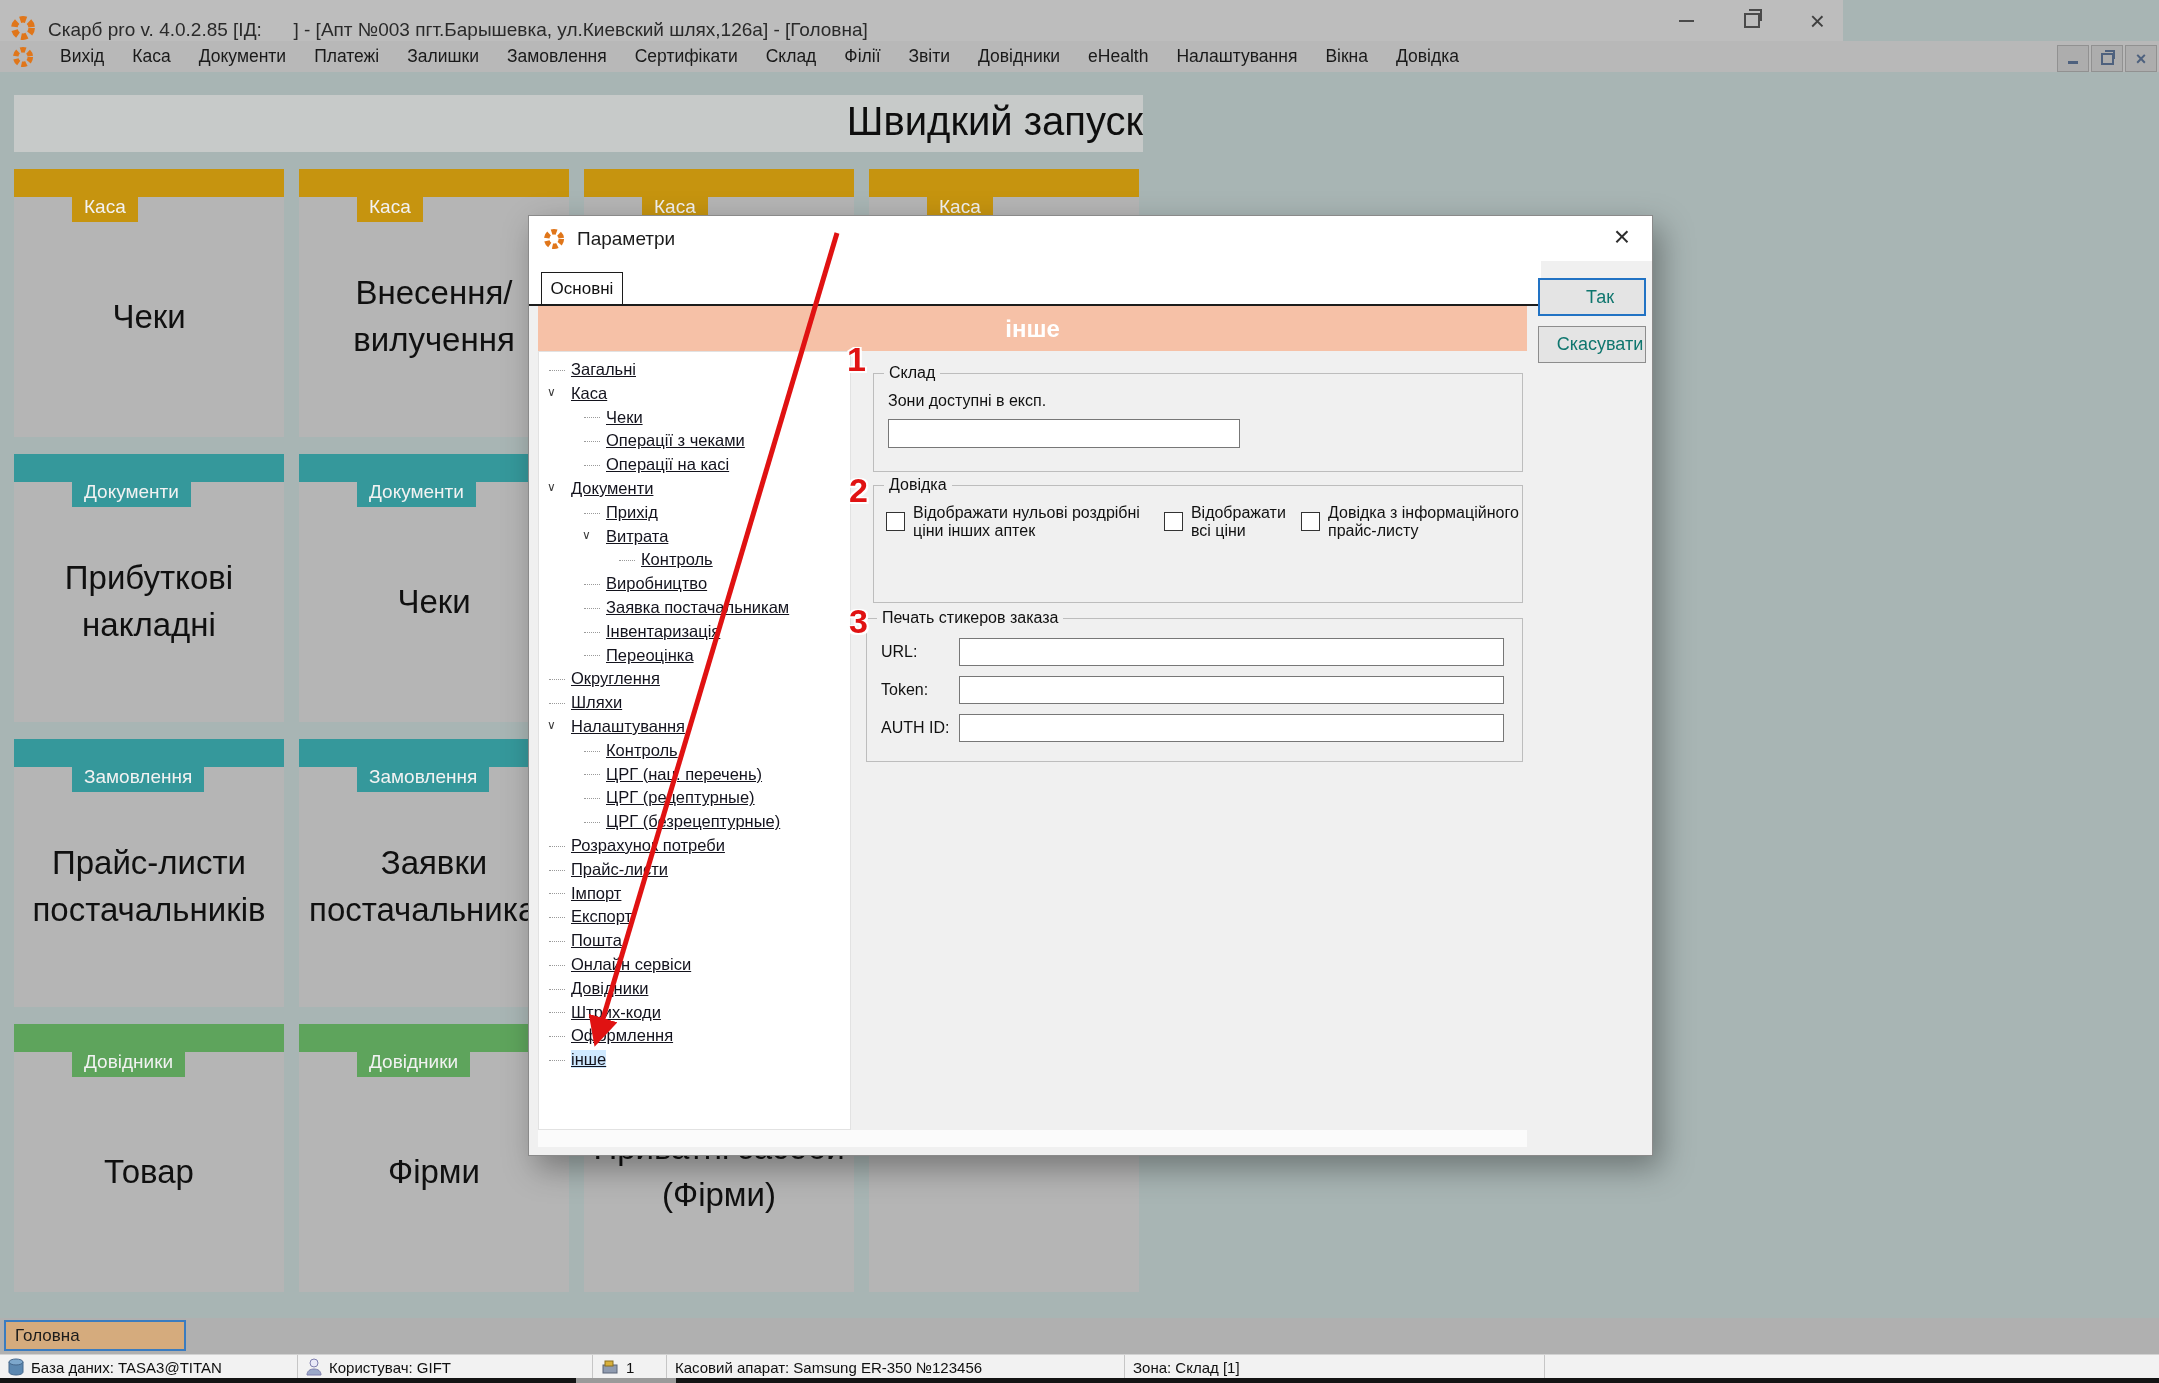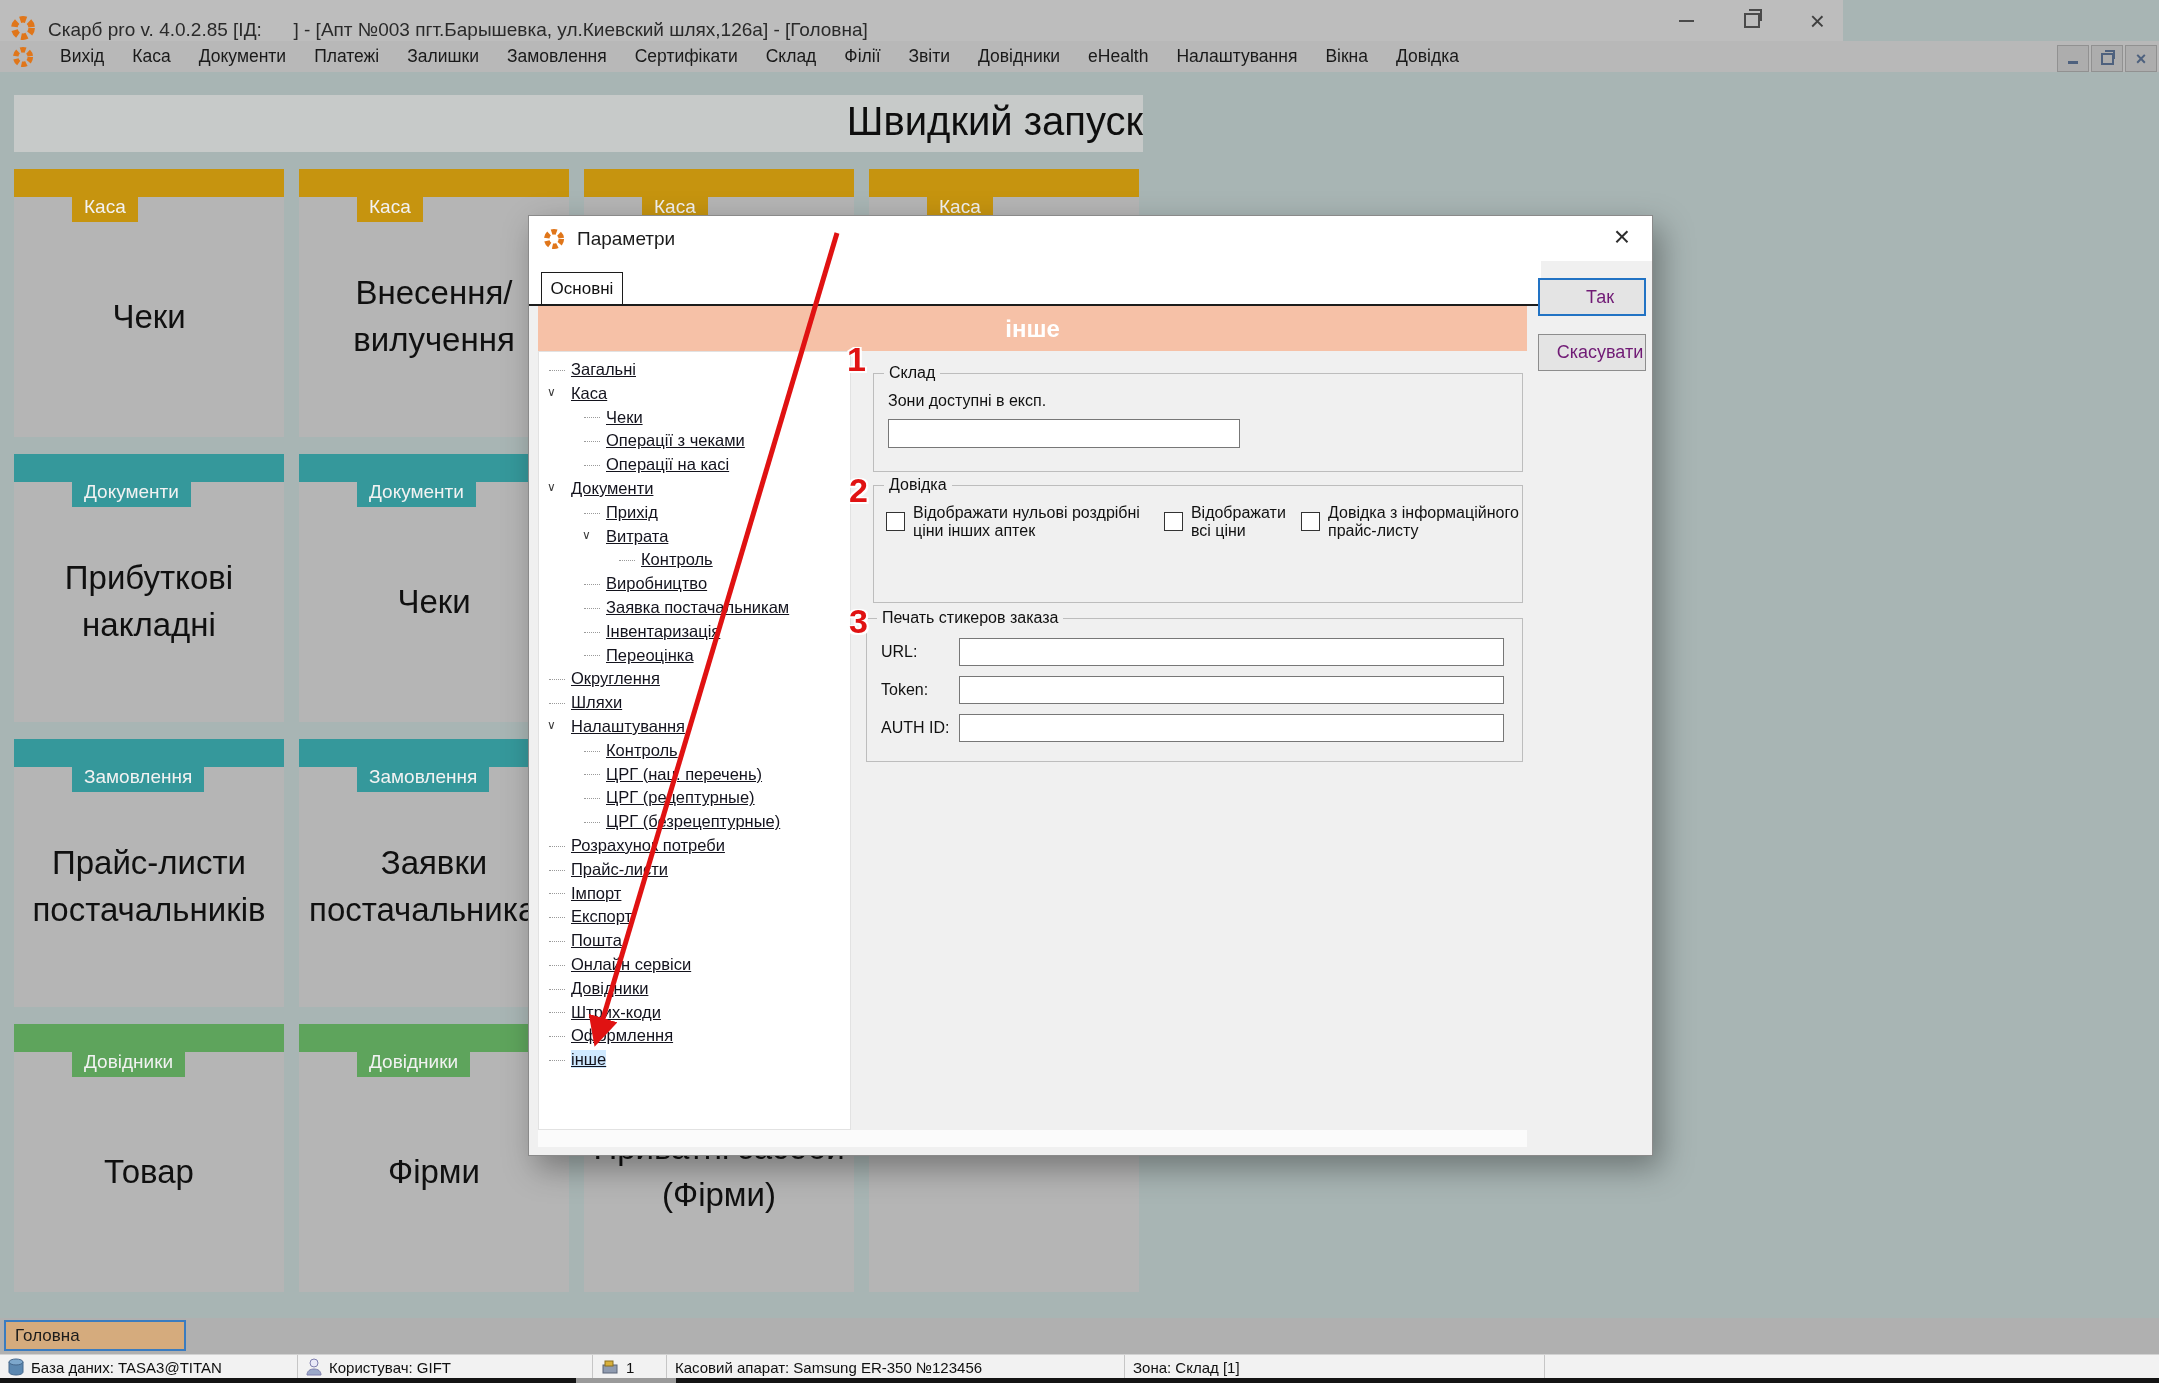--- a/index.html
+++ b/index.html
@@ -42,23 +42,23 @@
   
   .dialog{position:absolute;left:528px;top:215px;width:1123px;height:939px;background:#f0f0f0;
           border:1px solid #8a8a8a;box-shadow:8px 12px 30px rgba(0,0,0,.35);z-index:10;}
   .dlg-titlebar{position:absolute;left:0;top:0;width:100%;height:45px;background:#fff;display:flex;align-items:center;}
   .dlg-titlebar .logo{width:22px;height:22px;margin-left:14px;}
   .dlg-title{margin-left:12px;font-size:19px;color:#1c1c1c;}
   .dlg-close{position:absolute;right:22px;top:6px;font-size:28px;color:#2d2d2d;line-height:30px;}
   .dlg-tabstrip{position:absolute;left:0;top:45px;width:1012px;height:43px;background:#fff;border-bottom:2px solid #1c1c1c;}
   .dlg-tab{position:absolute;left:12px;bottom:0;width:80px;height:31px;background:#fff;border:1px solid #1c1c1c;border-bottom:none;
            display:flex;align-items:center;justify-content:center;font-size:17px;}
-  .btn{box-sizing:border-box;display:flex;align-items:center;justify-content:center;font-size:18px;color:#701a75;padding-left:16px;}
+  .btn{box-sizing:border-box;display:flex;align-items:center;justify-content:center;font-size:18px;color:#0f766e;padding-left:16px;}
   .btn-ok{position:absolute;left:1009px;top:62px;width:108px;height:38px;background:#e4e4e4;border:2px solid #2273c4;}
-  .btn-cancel{position:absolute;left:1009px;top:110px;width:108px;height:37px;background:#e4e4e4;border:1px solid #8d8d8d;margin-top:8px;}
+  .btn-cancel{position:absolute;left:1009px;top:110px;width:108px;height:37px;background:#e4e4e4;border:1px solid #8d8d8d;}
   .peach{position:absolute;left:9px;top:90px;width:989px;height:45px;background:#f6c1a7;color:#fff;font-weight:bold;font-size:24px;
          display:flex;align-items:center;justify-content:center;}
   .dlg-bottomstrip{position:absolute;left:9px;top:914px;width:989px;height:17px;background:#fbfbfb;}
 
   
   .tree{position:absolute;left:9px;top:135px;width:313px;height:779px;background:#fff;border:1px solid #e2e2e2;
         box-sizing:border-box;padding-top:6px;overflow:hidden;font-size:16.5px;color:#13131d;text-decoration:underline;}
   .tree-row{position:relative;height:23.8px;line-height:23.8px;padding-left:calc(32px + var(--lvl,0)*35px);white-space:nowrap;}
   .tw-arrow{display:none;position:absolute;left:calc(8px + var(--lvl,0)*35px);top:-1px;font-size:12px;color:#3c3c3c;}
   .tree-row.expanded .tw-arrow{display:block;}

